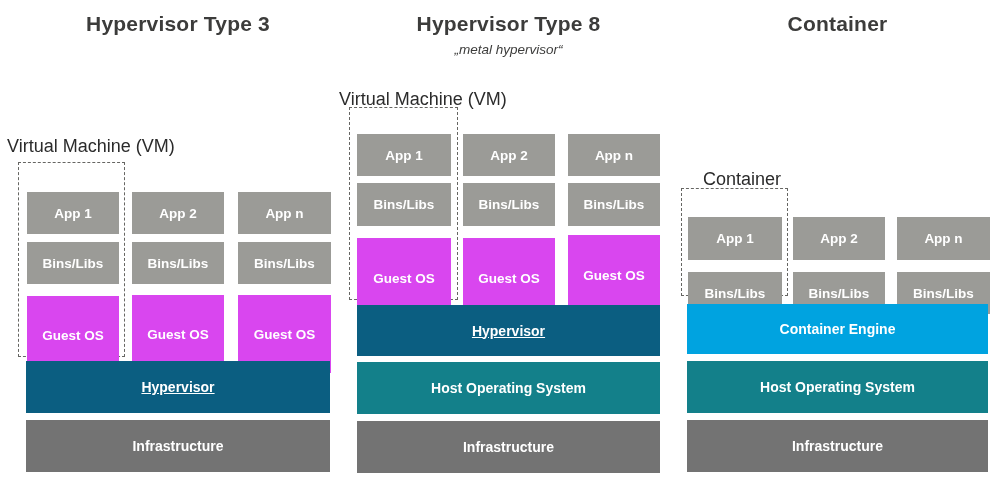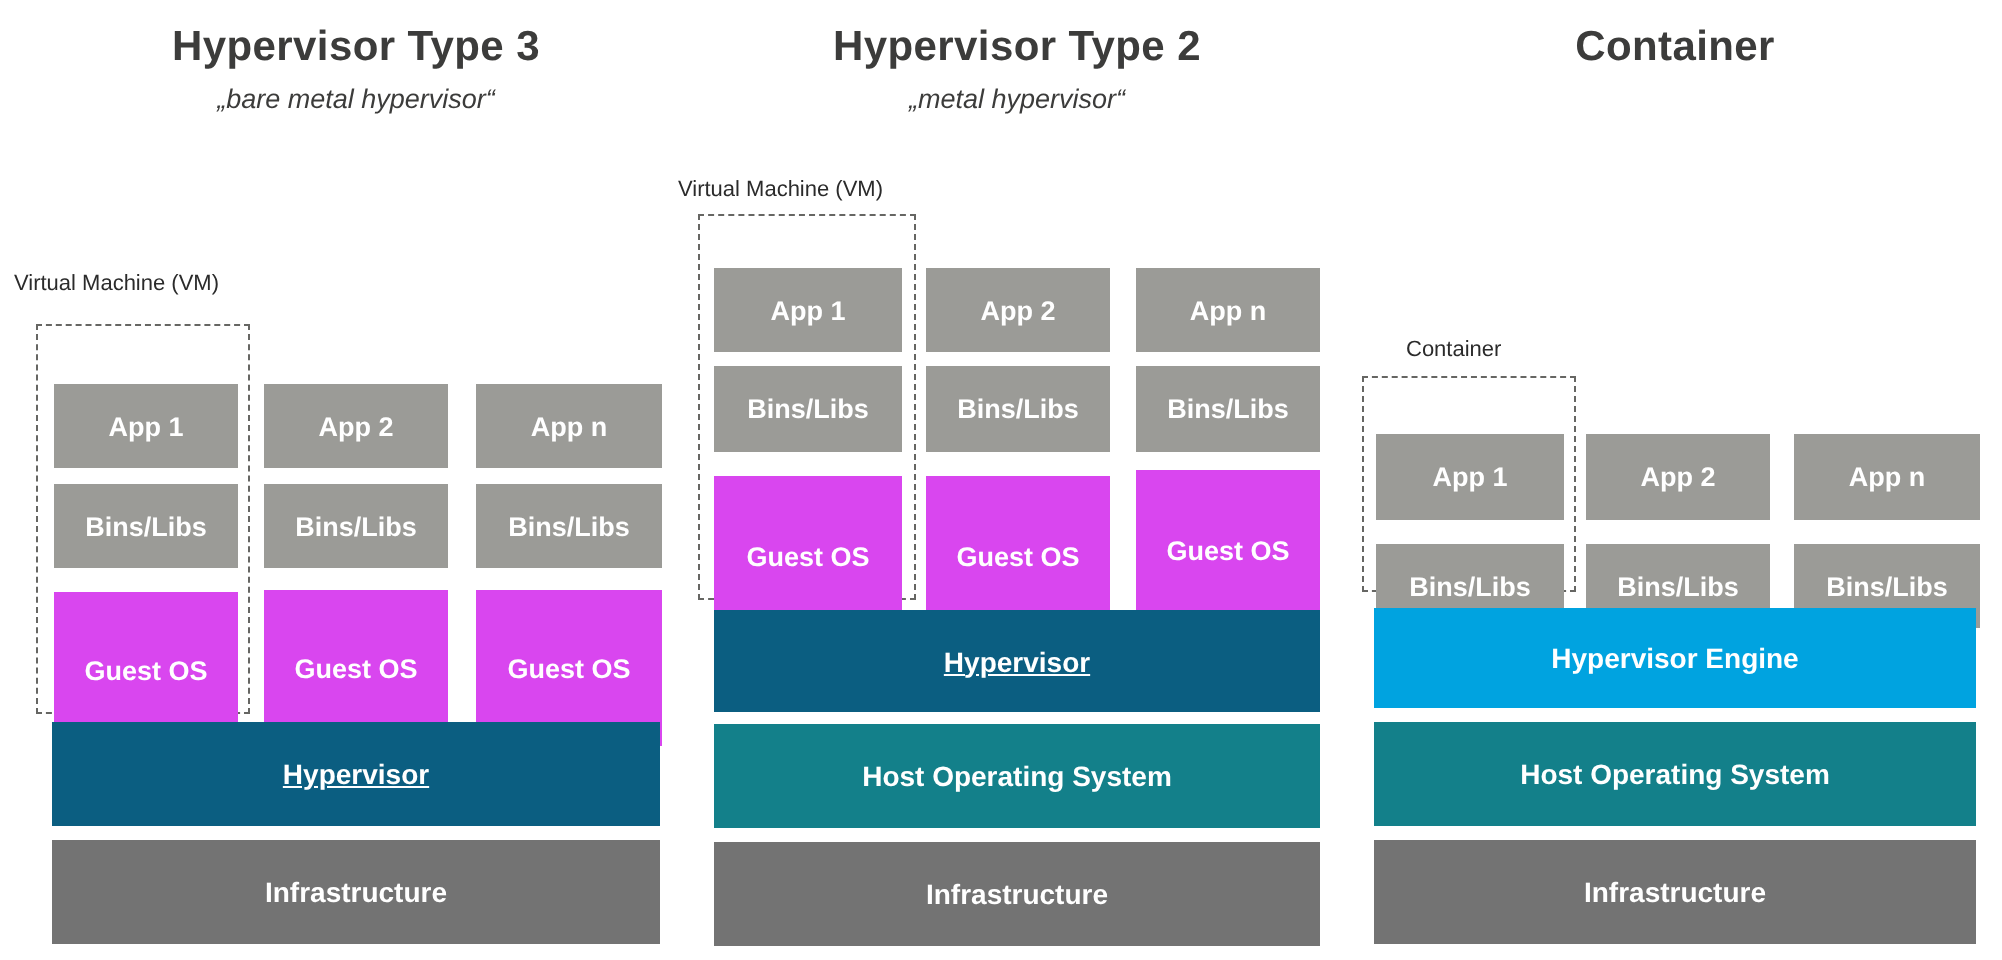--- a/index.html
+++ b/index.html
@@ -24,21 +24,21 @@
   .col-subtitle {
     position: absolute;
     top: 42px;
     text-align: center;
     font-size: 13.5px;
     font-style: italic;
     color: #3c3c3b;
   }
   .group-label {
     position: absolute;
-    font-size: 11px;
+    font-size: 18px;
     color: #2b2b2b;
     white-space: nowrap;
   }
   .dashed-outline {
     position: absolute;
     border: 1px dashed #666663;
     background: transparent;
   }
   .box {
     position: absolute;
@@ -67,41 +67,40 @@
   .bar.host-teal { background: #13808a; }
   .bar.infra-blue { background: #737373; }
   .bar.engine-cyan { background: #00a3e0; }
 </style>
 </head>
 <body>
 
 <div class="canvas">
 
   <div class="col-title" style="left:26px; width:304px;">Hypervisor Type 3</div>
-  <div class="col-subtitle" style="left:26px; width:304px;">„bare metal hypervisor“</div>
 
   <div class="group-label" style="left:7px; top:136px;">Virtual Machine (VM)</div>
   <div class="dashed-outline" style="left:18px; top:162px; width:107px; height:195px;"></div>
 
   <div class="box gray" style="left:27px;  top:171px; width:92px; height:42px;">App 1</div>
   <div class="box gray" style="left:132px; top:171px; width:92px; height:42px;">App 2</div>
   <div class="box gray" style="left:238px; top:171px; width:93px; height:42px;">App n</div>
 
   <div class="box gray" style="left:27px;  top:221px; width:92px; height:42px;">Bins/Libs</div>
   <div class="box gray" style="left:132px; top:221px; width:92px; height:42px;">Bins/Libs</div>
   <div class="box gray" style="left:238px; top:221px; width:93px; height:42px;">Bins/Libs</div>
 
   <div class="box teal" style="left:27px;  top:275px; width:92px; height:78px;">Guest OS</div>
   <div class="box teal" style="left:132px; top:274px; width:92px; height:78px;">Guest OS</div>
   <div class="box teal" style="left:238px; top:274px; width:93px; height:78px;">Guest OS</div>
 
   <div class="bar dark-blue" style="left:26px; top:361px; width:304px; height:52px;">Hypervisor</div>
   <div class="bar infra-blue" style="left:26px; top:420px; width:304px; height:52px;">Infrastructure</div>
 
-  <div class="col-title" style="left:357px; width:303px;">Hypervisor Type 2</div>
+  <div class="col-title" style="left:357px; width:303px;">Hypervisor Type 8</div>
   <div class="col-subtitle" style="left:357px; width:303px;">„metal hypervisor“</div>
 
   <div class="group-label" style="left:339px; top:89px;">Virtual Machine (VM)</div>
   <div class="dashed-outline" style="left:349px; top:107px; width:109px; height:193px;"></div>
 
   <div class="box gray" style="left:357px; top:113px; width:94px; height:42px;">App 1</div>
   <div class="box gray" style="left:463px; top:113px; width:92px; height:42px;">App 2</div>
   <div class="box gray" style="left:568px; top:113px; width:92px; height:42px;">App n</div>
 
   <div class="box gray" style="left:357px; top:162px; width:94px; height:43px;">Bins/Libs</div>
@@ -122,17 +121,17 @@
   <div class="dashed-outline" style="left:681px; top:188px; width:107px; height:108px;"></div>
 
   <div class="box gray" style="left:688px; top:196px; width:94px; height:43px;">App 1</div>
   <div class="box gray" style="left:793px; top:196px; width:92px; height:43px;">App 2</div>
   <div class="box gray" style="left:897px; top:196px; width:93px; height:43px;">App n</div>
 
   <div class="box gray" style="left:688px; top:251px; width:94px; height:42px;">Bins/Libs</div>
   <div class="box gray" style="left:793px; top:251px; width:92px; height:42px;">Bins/Libs</div>
   <div class="box gray" style="left:897px; top:251px; width:93px; height:42px;">Bins/Libs</div>
 
-  <div class="bar engine-cyan" style="left:687px; top:304px; width:301px; height:50px;">Hypervisor Engine</div>
+  <div class="bar engine-cyan" style="left:687px; top:304px; width:301px; height:50px;">Container Engine</div>
   <div class="bar host-teal" style="left:687px; top:361px; width:301px; height:52px;">Host Operating System</div>
   <div class="bar infra-blue" style="left:687px; top:420px; width:301px; height:52px;">Infrastructure</div>
 
 </div>
 
 </body></html>

